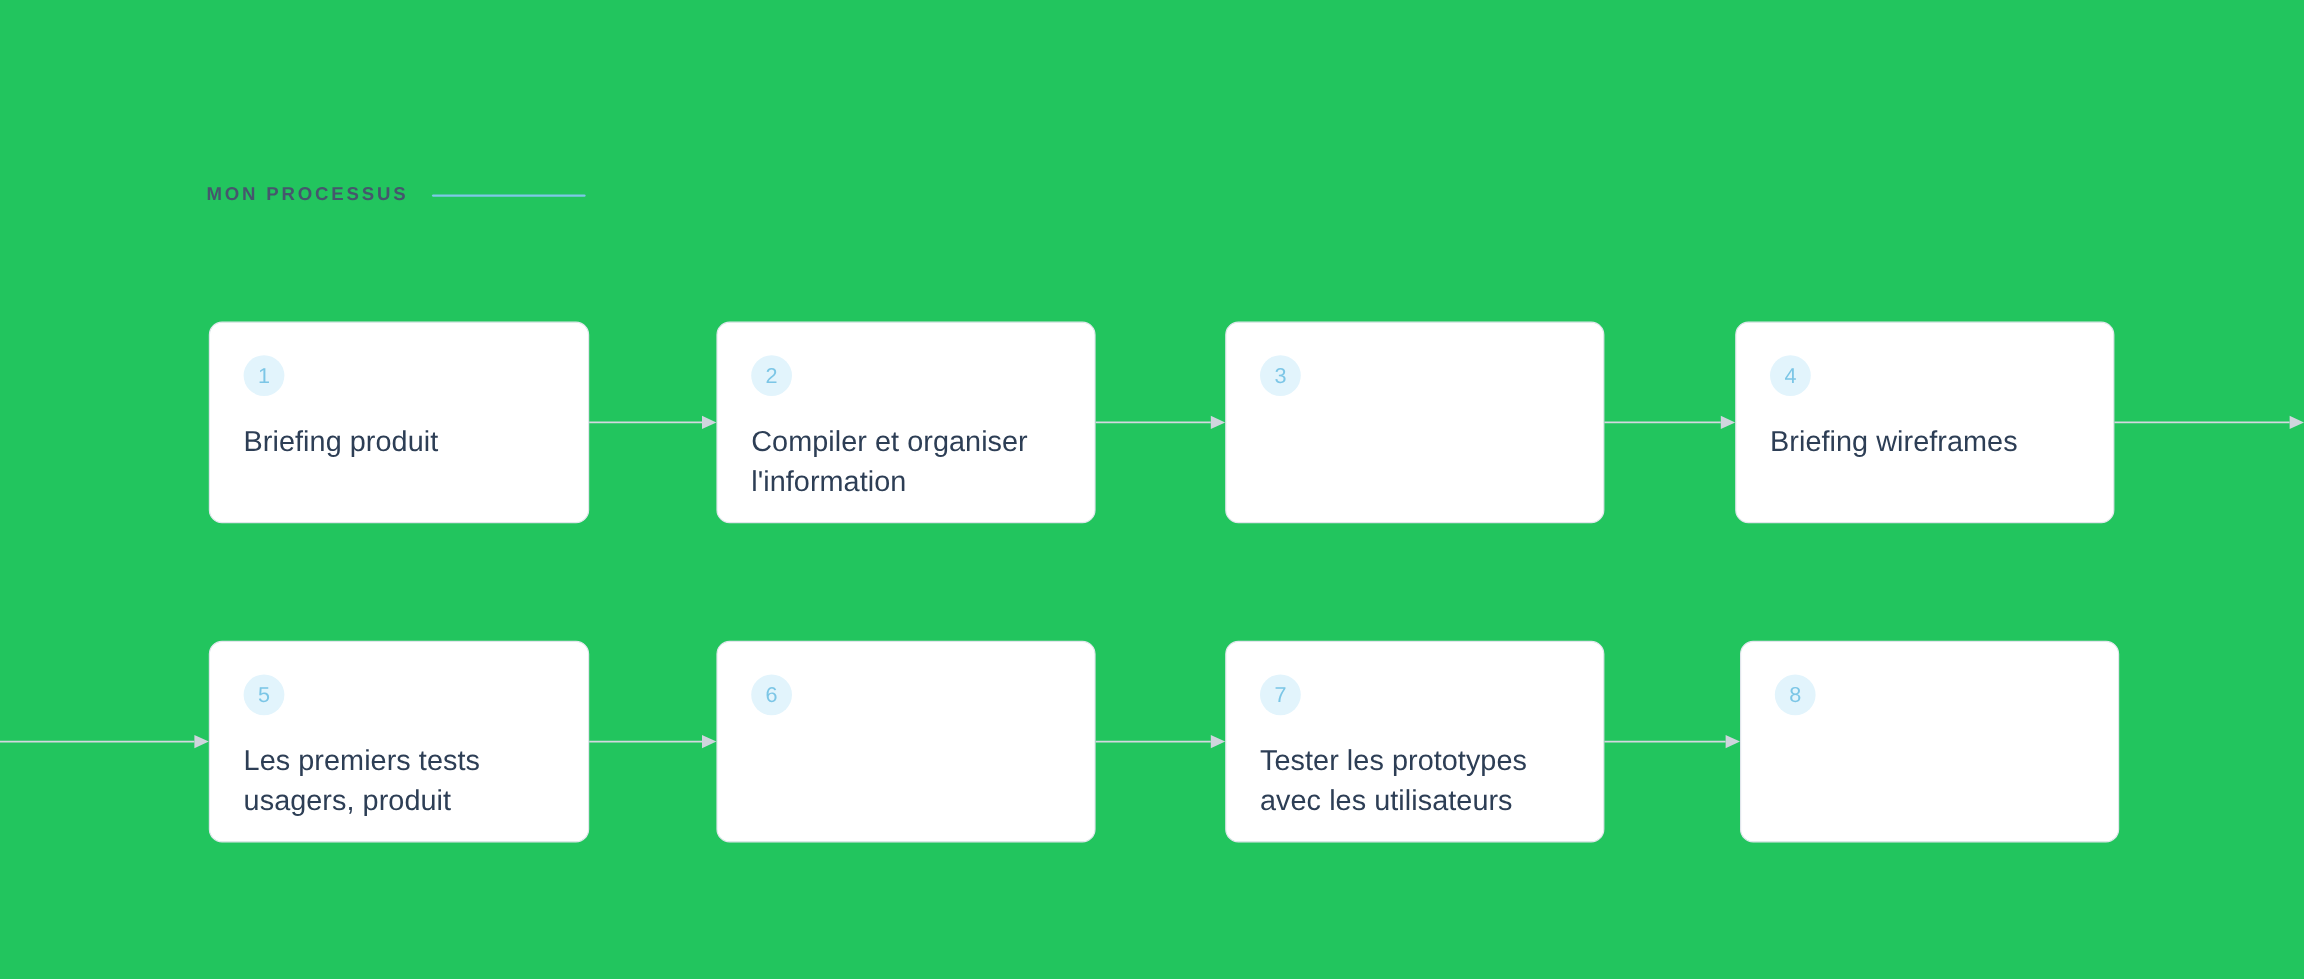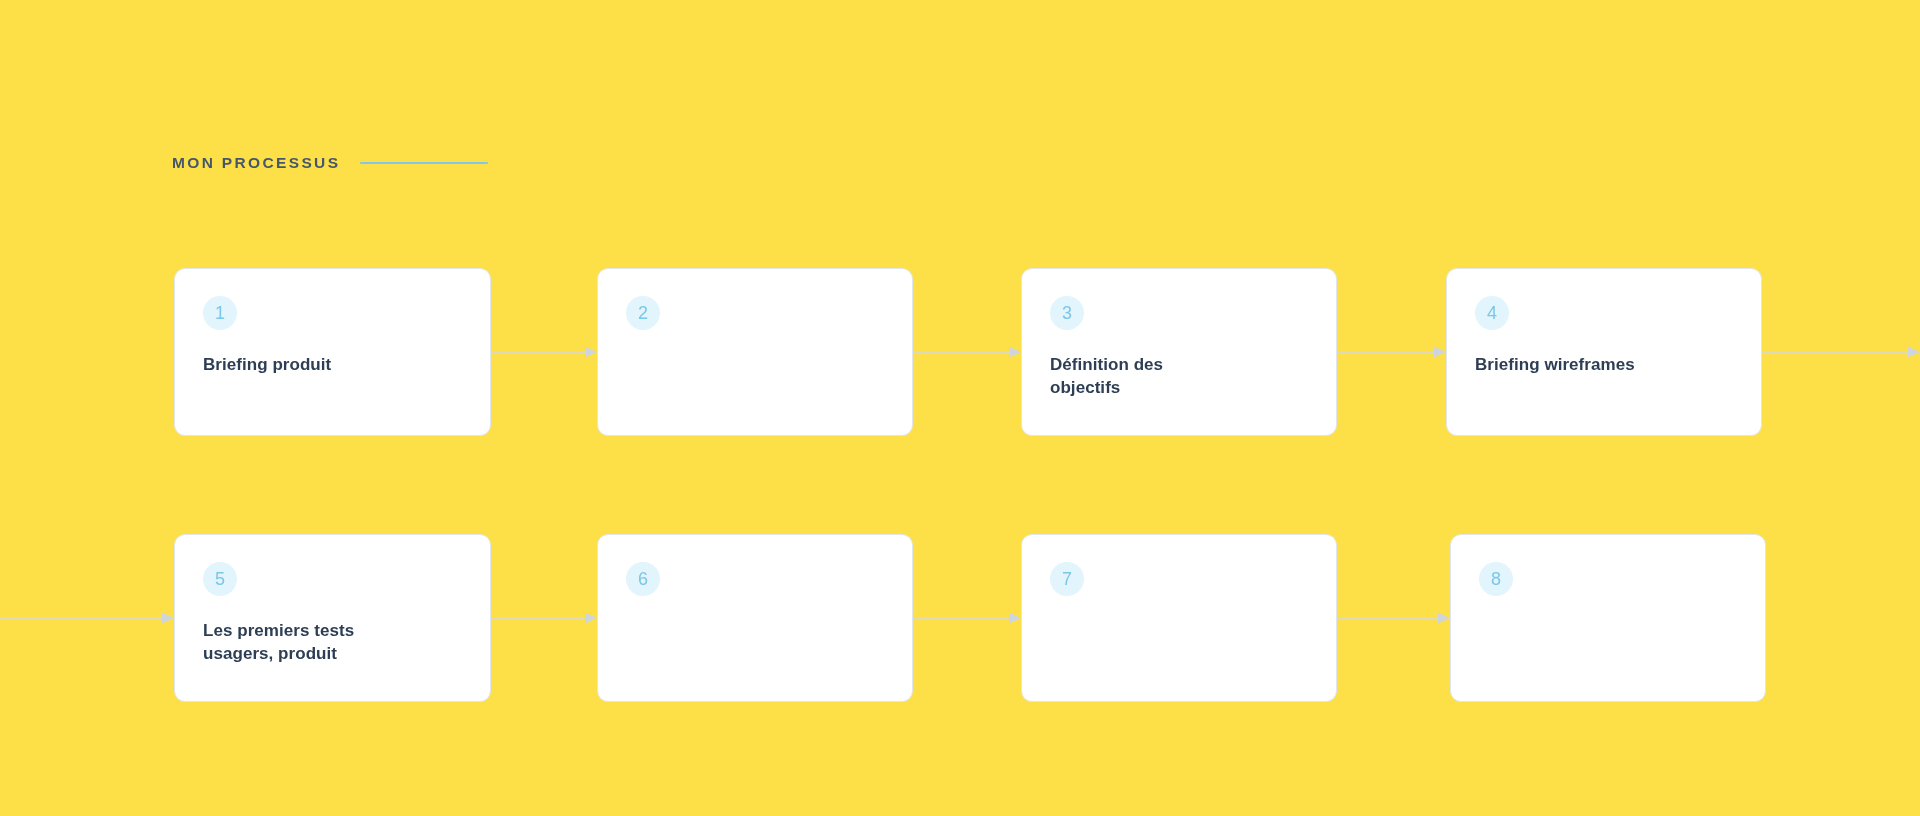--- a/index.html
+++ b/index.html
@@ -13,21 +13,21 @@
     height: 816px;
     overflow: hidden;
     font-family: "Liberation Sans", "DejaVu Sans", sans-serif;
     -webkit-font-smoothing: antialiased;
   }
 
   .canvas {
     position: relative;
     width: 1920px;
     height: 816px;
-    background: #fde047;
+    background: #22c55e;
   }
 
   
   .section-header {
     position: absolute;
     left: 172px;
     top: 152px;
     display: flex;
     align-items: center;
     gap: 20px;
@@ -89,22 +89,22 @@
     justify-content: center;
     font-size: 18px;
     font-weight: 400;
     color: #7cc6e6;
     line-height: 1;
     letter-spacing: 0;
   }
 
   .card-label {
     margin-top: 23px;
-    font-size: 17px;
-    font-weight: 700;
+    font-size: 24px;
+    font-weight: 400;
     color: #2d3e55;
     line-height: 1.36;
     white-space: pre-line;
     letter-spacing: 0.05px;
   }
 
   
   .connector {
     position: absolute;
     height: 14px;
@@ -127,26 +127,26 @@
 
     <div class="row row-1">
 
       <div class="card" style="left:174px; width:317px;">
         <div class="badge">1</div>
         <div class="card-label">Briefing produit</div>
       </div>
 
       <div class="card" style="left:597px; width:316px;">
         <div class="badge">2</div>
+        <div class="card-label">Compiler et organiser
+l'information</div>
       </div>
 
       <div class="card" style="left:1021px; width:316px;">
         <div class="badge">3</div>
-        <div class="card-label">Définition des
-objectifs</div>
       </div>
 
       <div class="card" style="left:1446px; width:316px;">
         <div class="badge">4</div>
         <div class="card-label">Briefing wireframes</div>
       </div>
 
       <div class="connector" style="left:491px; top:77px; width:106px;">
         <svg width="106" height="14" viewBox="0 0 106 14">
           <line x1="0" y1="7" x2="94" y2="7" stroke="#d3d8e0" stroke-width="1.6"></line>
@@ -183,20 +183,22 @@
         <div class="card-label">Les premiers tests
 usagers, produit</div>
       </div>
 
       <div class="card" style="left:597px; width:316px;">
         <div class="badge">6</div>
       </div>
 
       <div class="card" style="left:1021px; width:316px;">
         <div class="badge">7</div>
+        <div class="card-label">Tester les prototypes
+avec les utilisateurs</div>
       </div>
 
       <div class="card" style="left:1450px; width:316px;">
         <div class="badge">8</div>
       </div>
 
       <div class="connector" style="left:0px; top:77px; width:174px;">
         <svg width="174" height="14" viewBox="0 0 174 14">
           <line x1="0" y1="7" x2="162" y2="7" stroke="#d3d8e0" stroke-width="1.6"></line>
           <polygon points="162,1.5 174,7 162,12.5" fill="#cfd5dd"></polygon>

